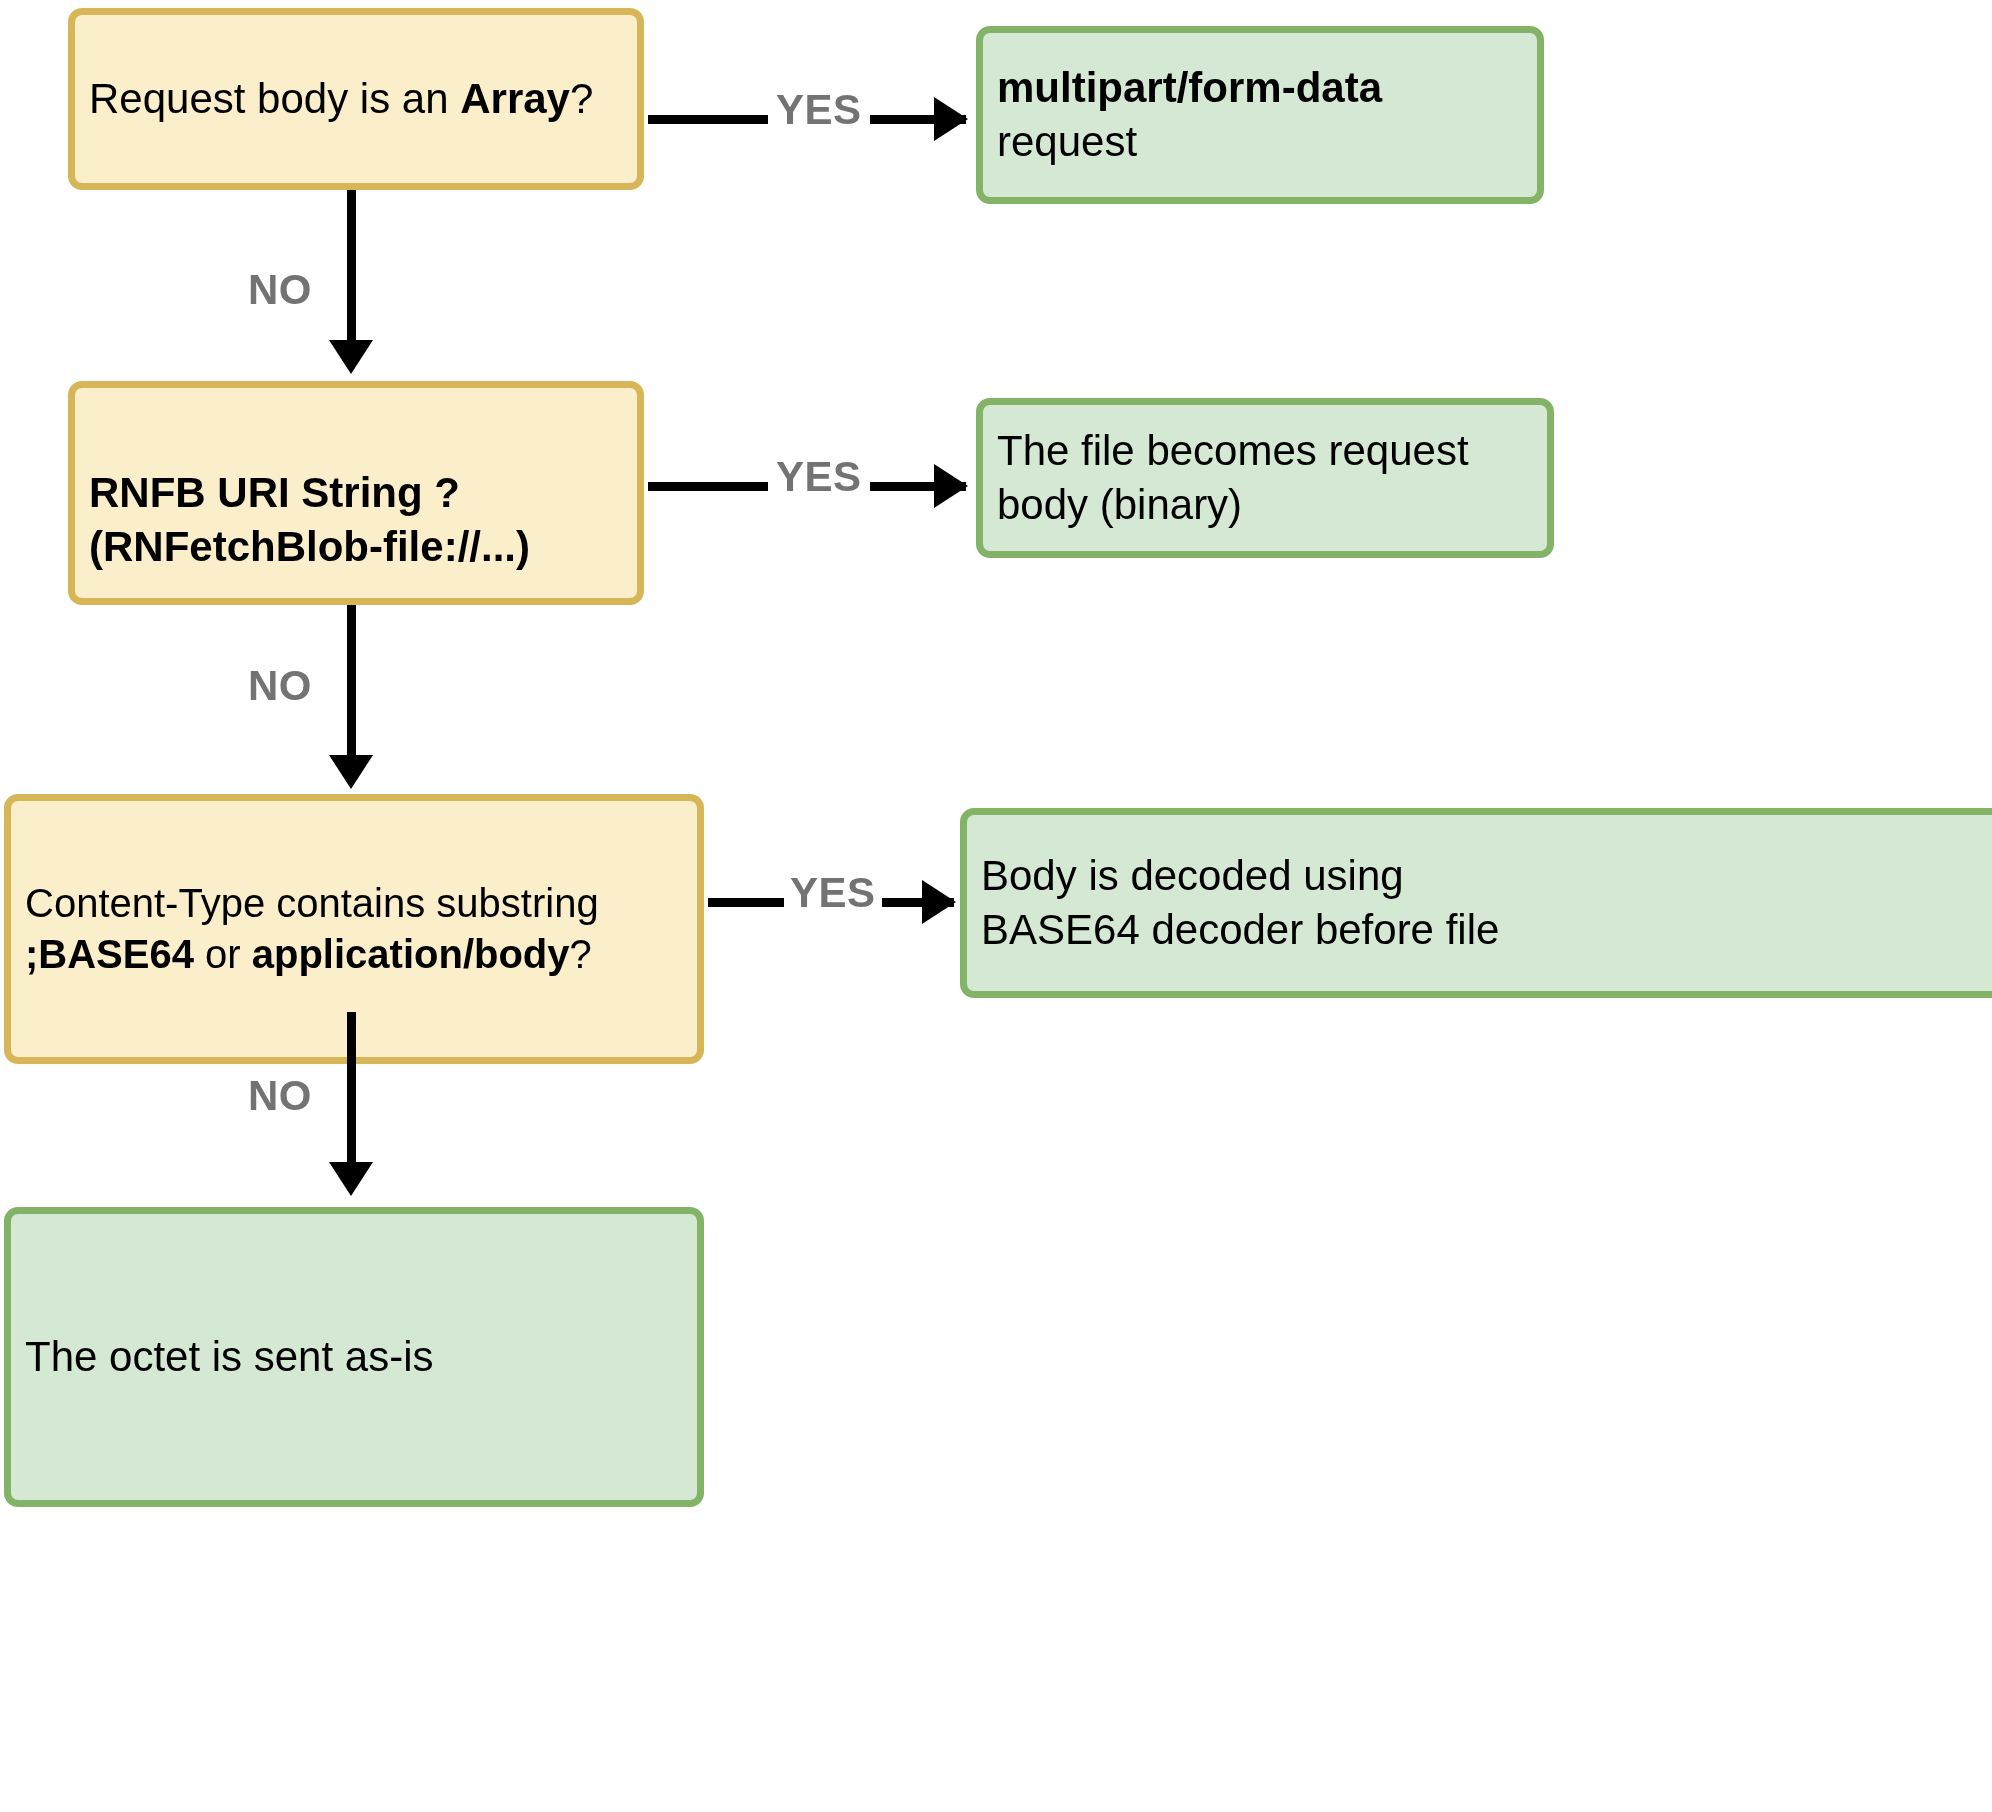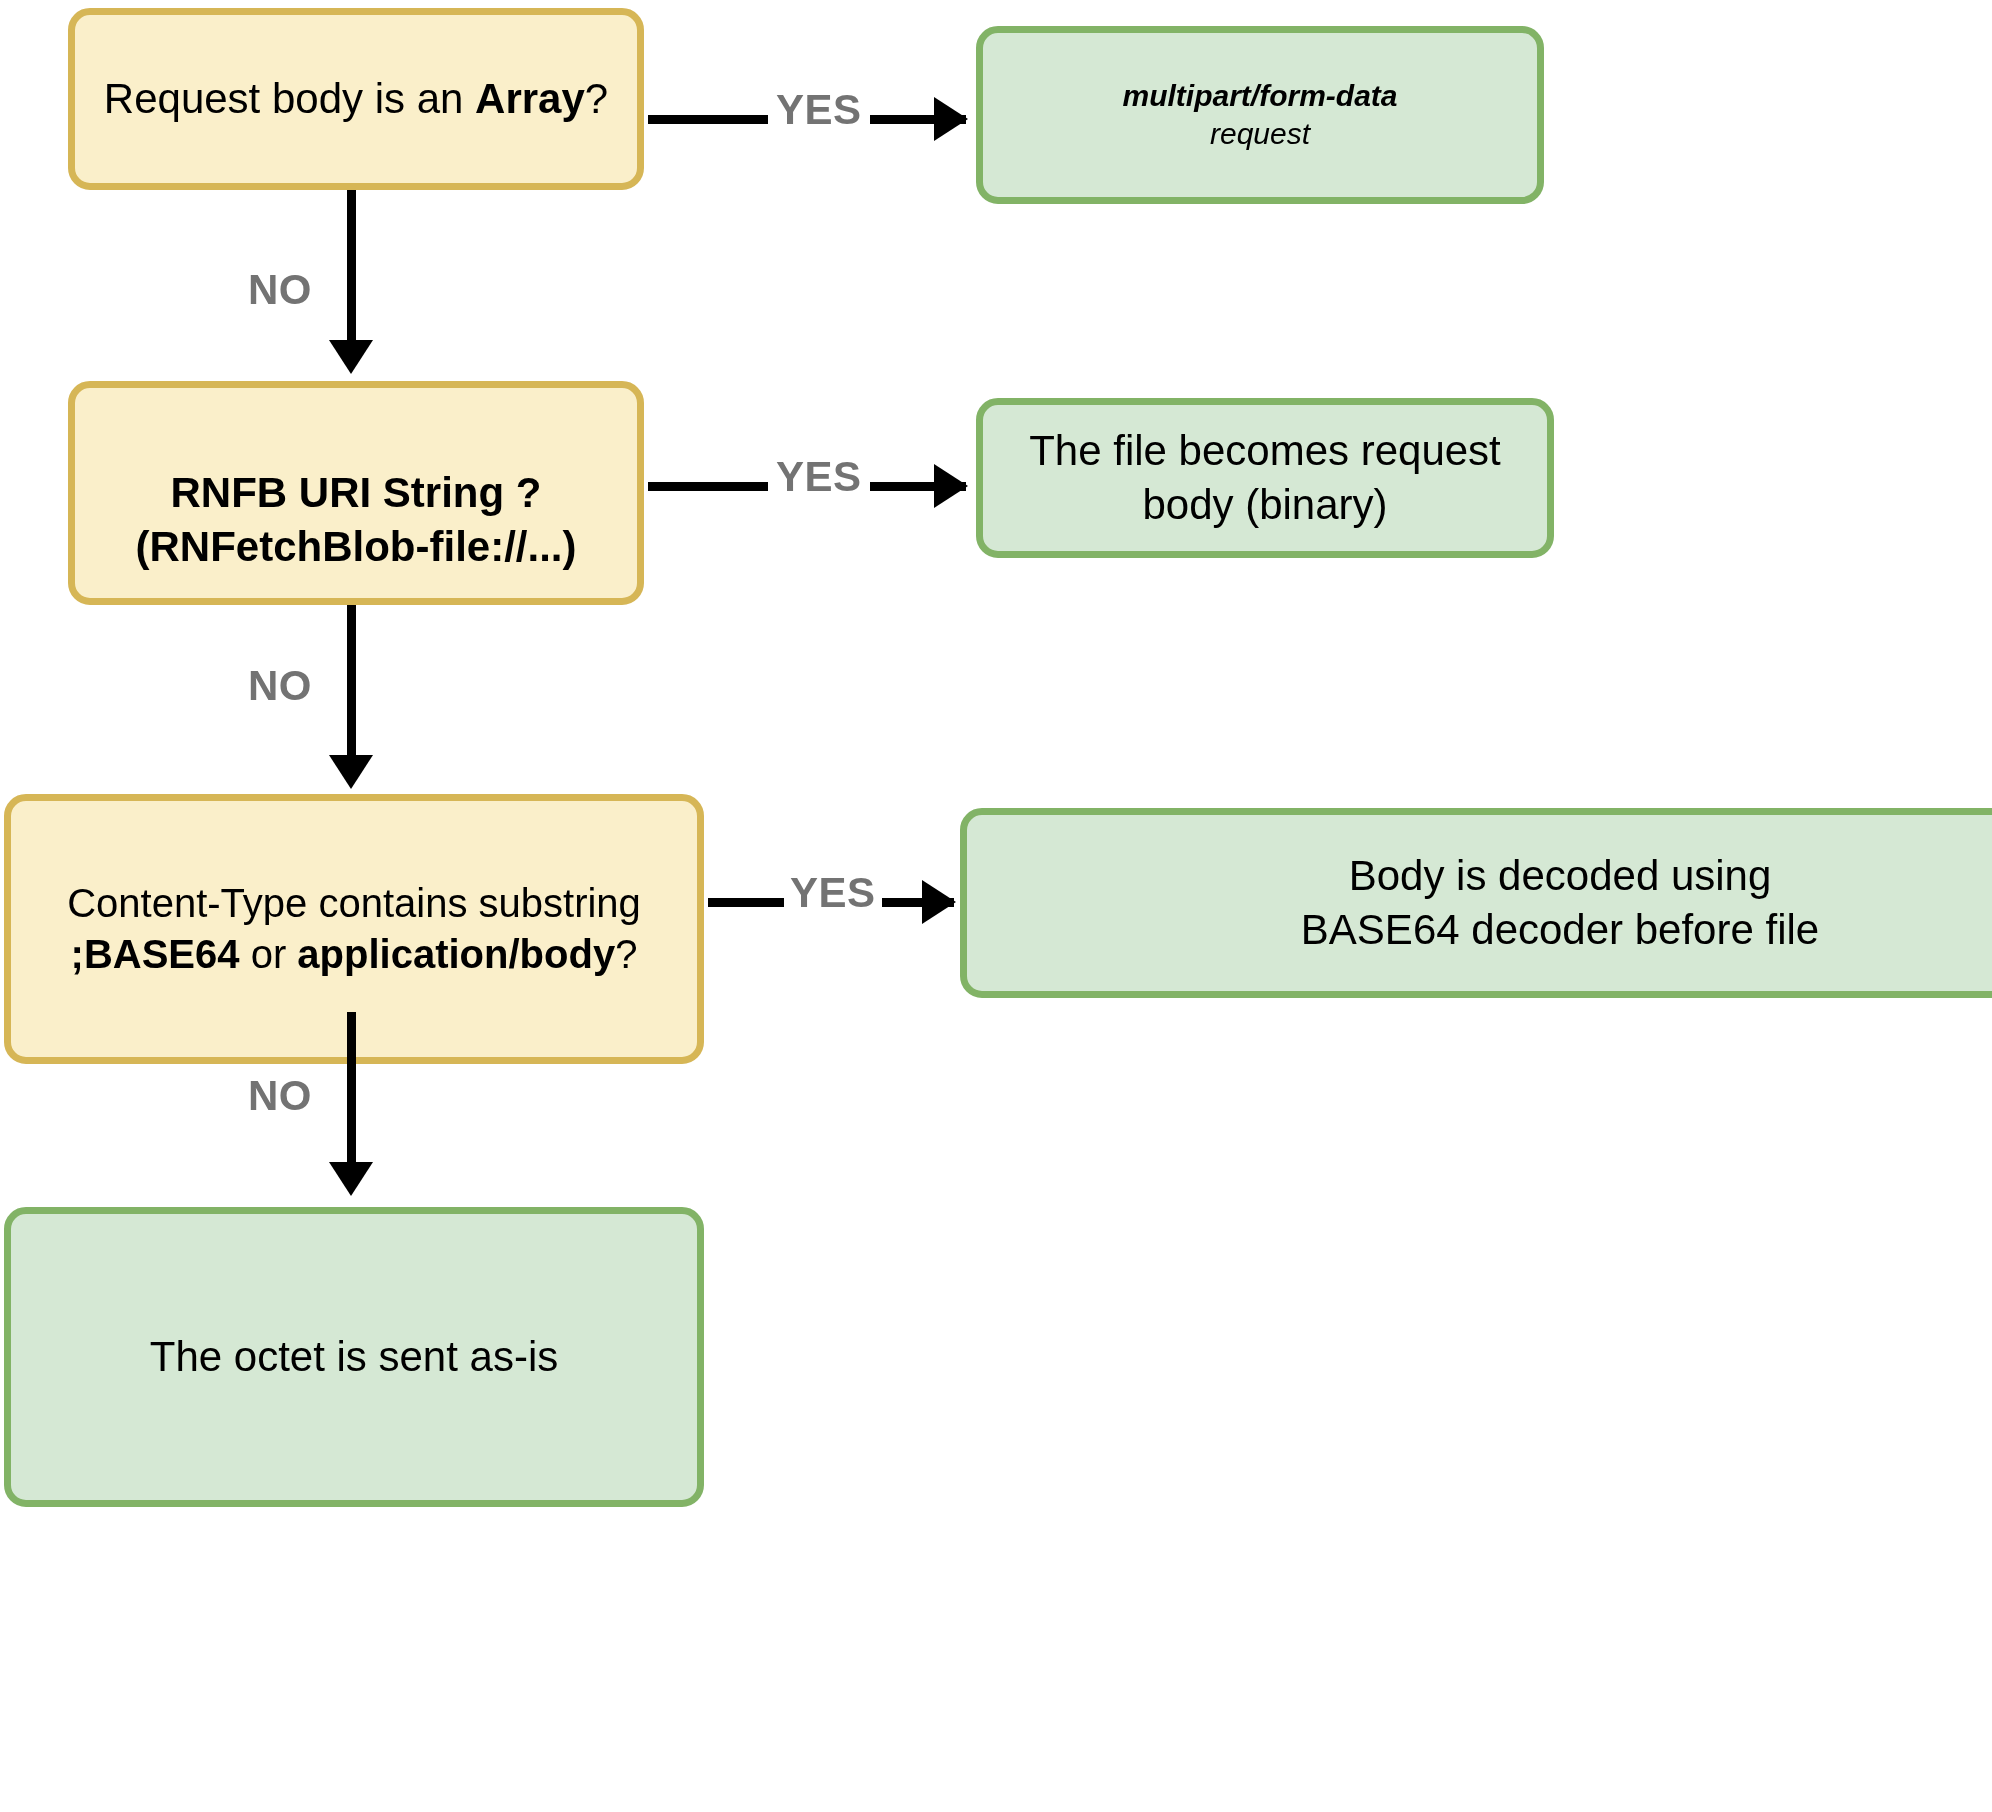--- a/index.html
+++ b/index.html
@@ -16,22 +16,21 @@
     height: 1812px;
     background: #ffffff;
     overflow: hidden;
   }
   .node {
     position: absolute;
     box-sizing: border-box;
     display: flex;
     align-items: center;
     justify-content: center;
-    text-align: center;
-    border-radius: 22px;
+    border-radius: 14px;
     line-height: 1.28;
     color: #000000;
   }
   .decision {
     background: #FAEFCA;
     border: 7px solid #D6B656;
   }
   .outcome {
     background: #D5E8D4;
     border: 7px solid #82B366;
@@ -78,21 +77,21 @@
   <div class="node decision" style="left:68px; top:8px; width:576px; height:182px; font-size:42px;">
     <div class="txt">
       <span>Request body is an </span><b>Array</b><span>?</span>
     </div>
   </div>
 
   <div class="edge-line" style="left:648px; top:115px; width:318px; height:9px;"></div>
   <div class="arrow-head right" style="left:934px; top:97px;"></div>
   <div class="edge-label" style="left:768px; top:86px; font-size:42px; background:#ffffff; padding:0 8px;">YES</div>
 
-  <div class="node outcome" style="left:976px; top:26px; width:568px; height:178px; font-size:30px;font-style:italic;">
+  <div class="node outcome" style="left:976px; top:26px; width:568px; height:178px; font-size:42px;">
     <div class="txt">
       <b>multipart/form-data</b><br>
       <span>request</span>
     </div>
   </div>
 
   <div class="edge-line" style="left:347px; top:190px; width:9px; height:162px;"></div>
   <div class="arrow-head down" style="left:329px; top:340px;"></div>
   <div class="edge-label" style="left:318px; top:266px; font-size:42px; background:#ffffff; padding:0 6px; transform:translateX(-100%);">NO</div>
 

